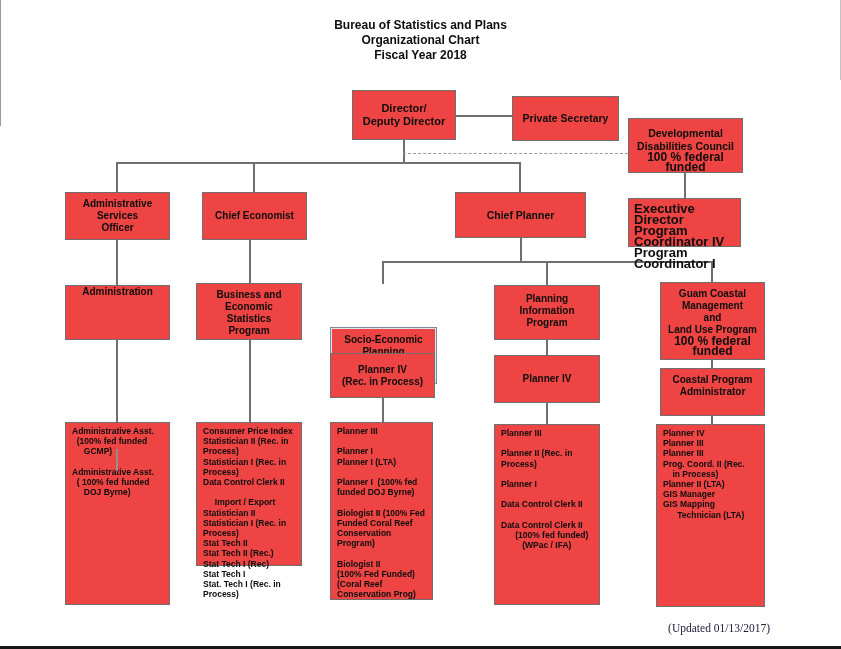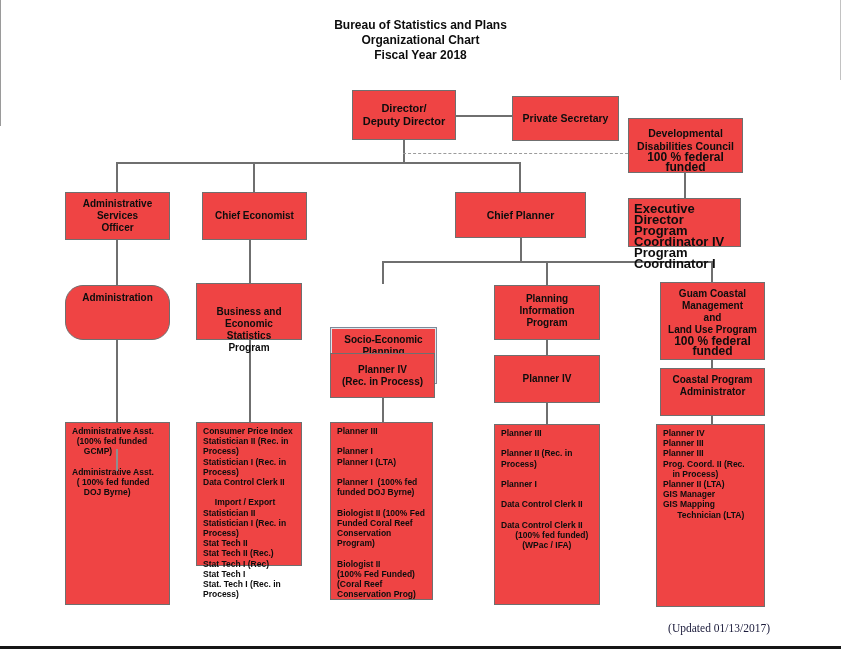--- a/index.html
+++ b/index.html
@@ -96,24 +96,24 @@
   </div>
   <div class="box fs105" style="left:455px;top:192px;width:131px;height:46px;">
     <div class="label">Chief Planner</div>
   </div>
   <div class="box exec vtop leftalign" style="left:628px;top:198px;width:113px;height:49px;">
     <div class="label">Executive Director
 Program Coordinator IV
 Program Coordinator I</div>
   </div>
 
-  <div class="box fs10 vtop" style="left:65px;top:285px;width:105px;height:55px;padding-top:6px;border-radius:18px;">
+  <div class="box fs10 vtop" style="left:65px;top:285px;width:105px;height:55px;">
     <div class="label">Administration</div>
   </div>
-  <div class="box fs10 vtop" style="left:196px;top:283px;width:106px;height:57px;padding-top:22px;">
+  <div class="box fs10 vtop" style="left:196px;top:283px;width:106px;height:57px;padding-top:5px;">
     <div class="label">Business and
 Economic
 Statistics
 Program</div>
   </div>
   <div class="box fs10 vtop sepp-border" style="left:330px;top:283px;width:107px;height:57px;padding-top:6px;margin-top:44px;">
     <div class="label">Socio-Economic
 Planning
 Program</div>
   </div>

